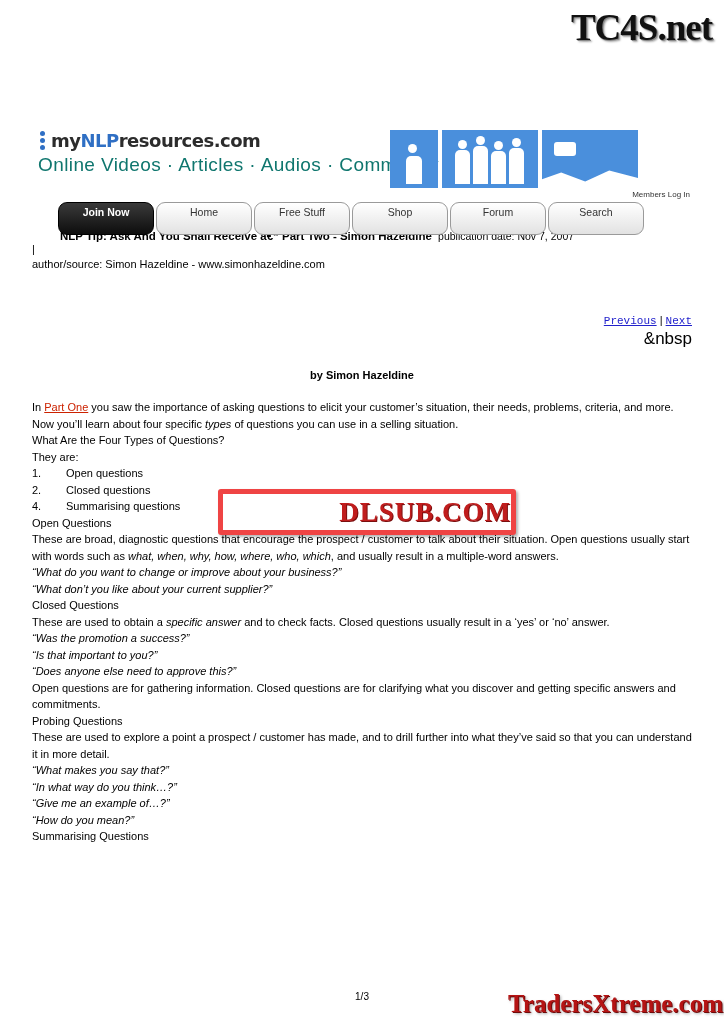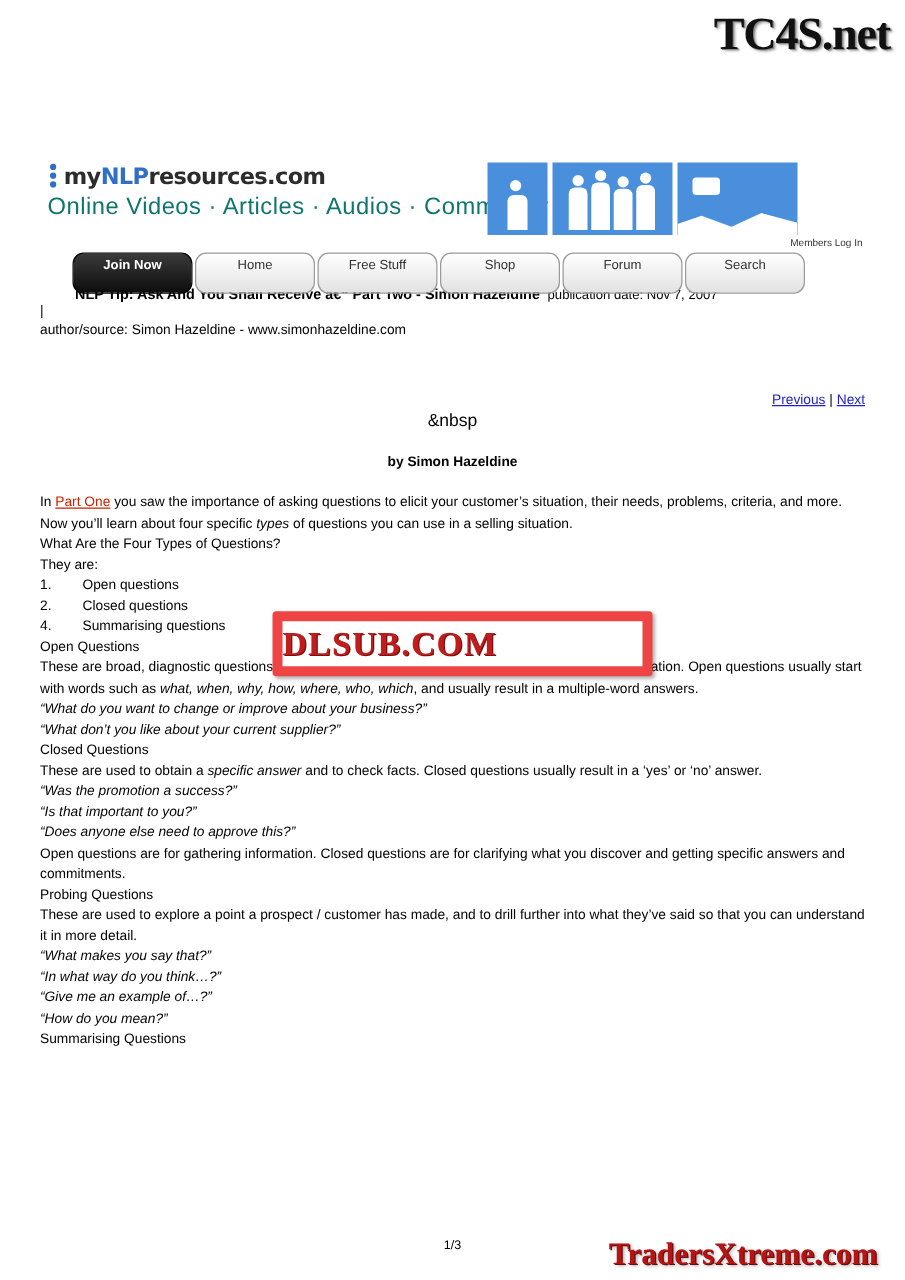--- a/index.html
+++ b/index.html
@@ -182,24 +182,25 @@
 
   
   .nav-links {
     margin-top: 44px;
     text-align: right;
     font-size: 11px;
   }
   .nav-links a {
     color: #2222cc;
     text-decoration: underline;
+    font-family: Liberation Mono, monospace;
   }
   .nbsp-line {
-    text-align: center;
-    font-size: 14px;
+    text-align: right;
+    font-size: 17px;
     margin-top: 2px;
   }
 
   .byline {
     text-align: center;
     font-weight: bold;
     font-size: 11px;
     margin-top: 20px;
   }
 
@@ -227,48 +228,48 @@
     font-style: italic;
   }
 
   
   .dlsub {
     position: absolute;
     left: 218px;
     top: 489px;
     width: 288px;
     height: 36px;
-    border: 8px solid #ef4444;
+    border: 5px solid #ef4444;
     border-radius: 3px;
     background: #ffffff;
     box-shadow: 2px 2px 3px rgba(0,0,0,0.3);
     display: flex;
     align-items: center;
-    justify-content: flex-start;
+    justify-content: flex-end;
   }
   .dlsub span {
     font-family: "Liberation Serif", serif;
     font-weight: bold;
     font-size: 27px;
     letter-spacing: 1px;
     color: #c01d1d;
     text-shadow: 1px 1px 0 #7a0f0f;
   }
 
   
   .pageno {
     position: absolute;
     left: 0; right: 0;
     bottom: 22px;
     text-align: center;
     font-size: 10px;
   }
   .txtreme {
     position: absolute;
-    right: 22px;
+    right: 1px;
     bottom: 6px;
     font-family: "Liberation Serif", serif;
     font-weight: bold;
     font-size: 25px;
     color: #b51414;
     text-shadow: 1px 1px 0 #6d0b0b, 2px 2px 3px rgba(0,0,0,0.35);
   }
 </style>
 </head>
 <body>

